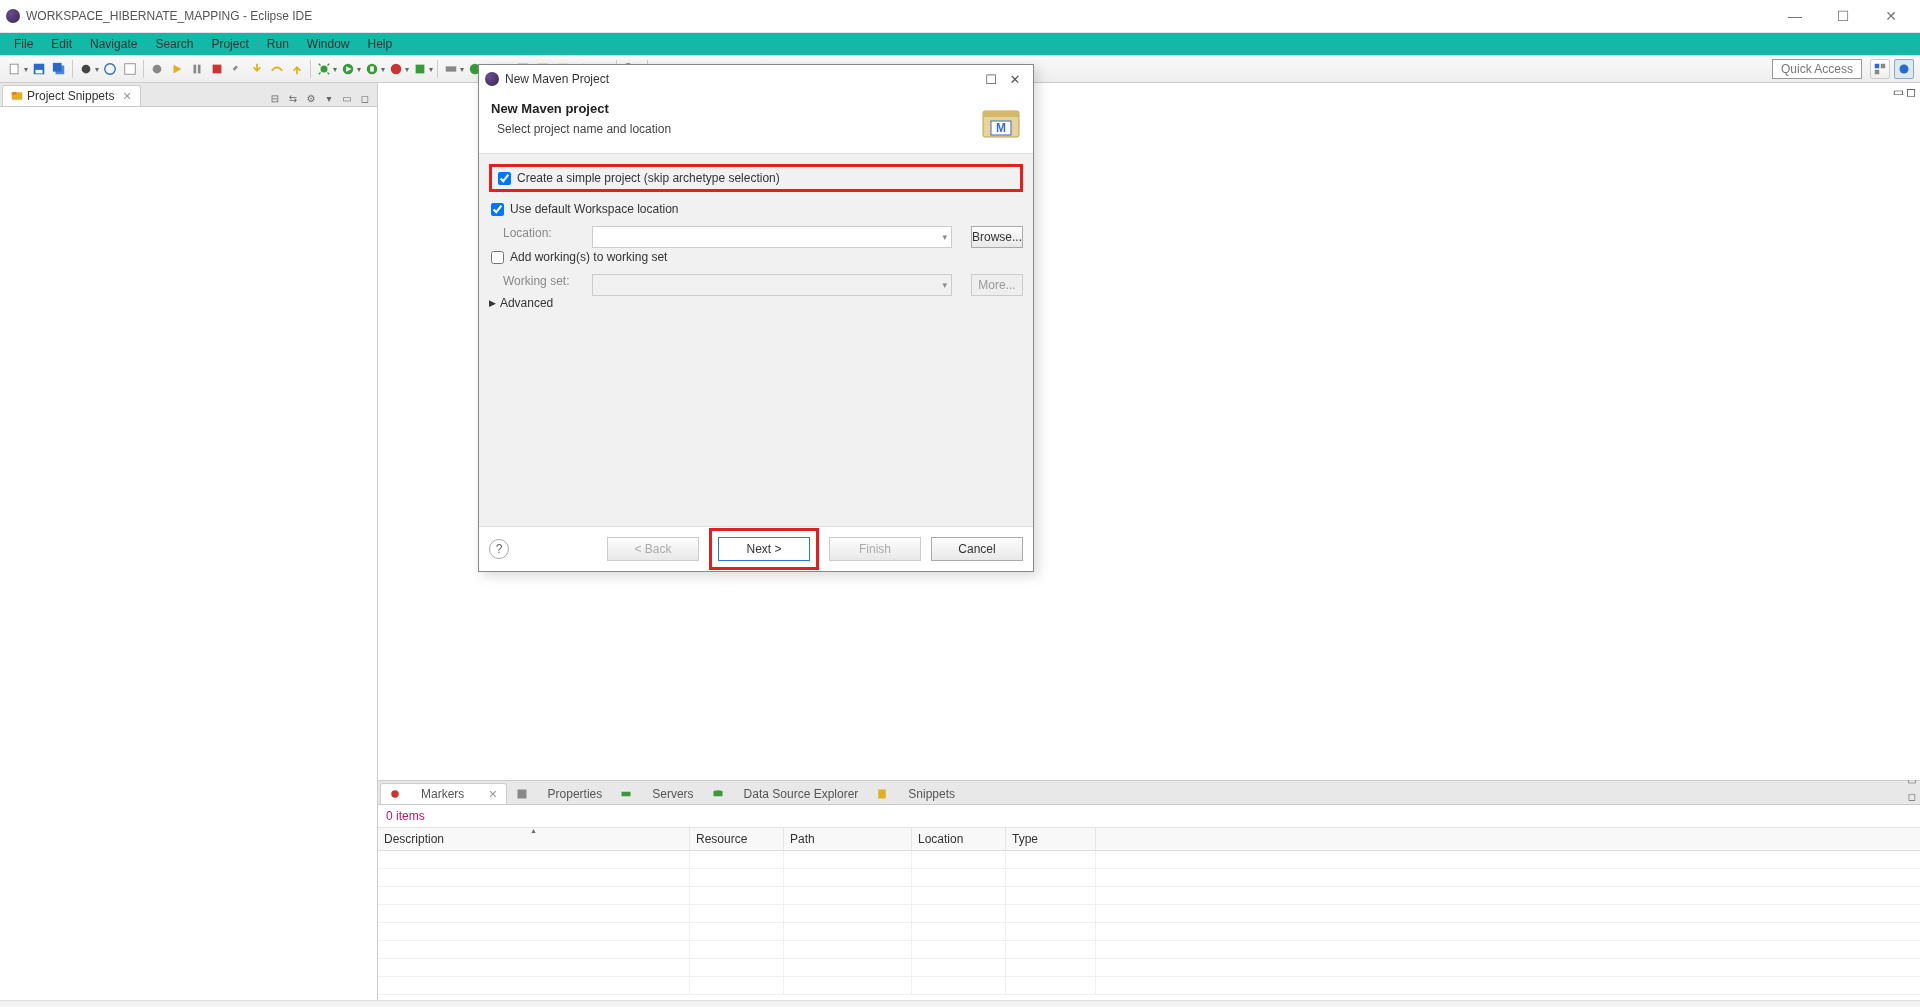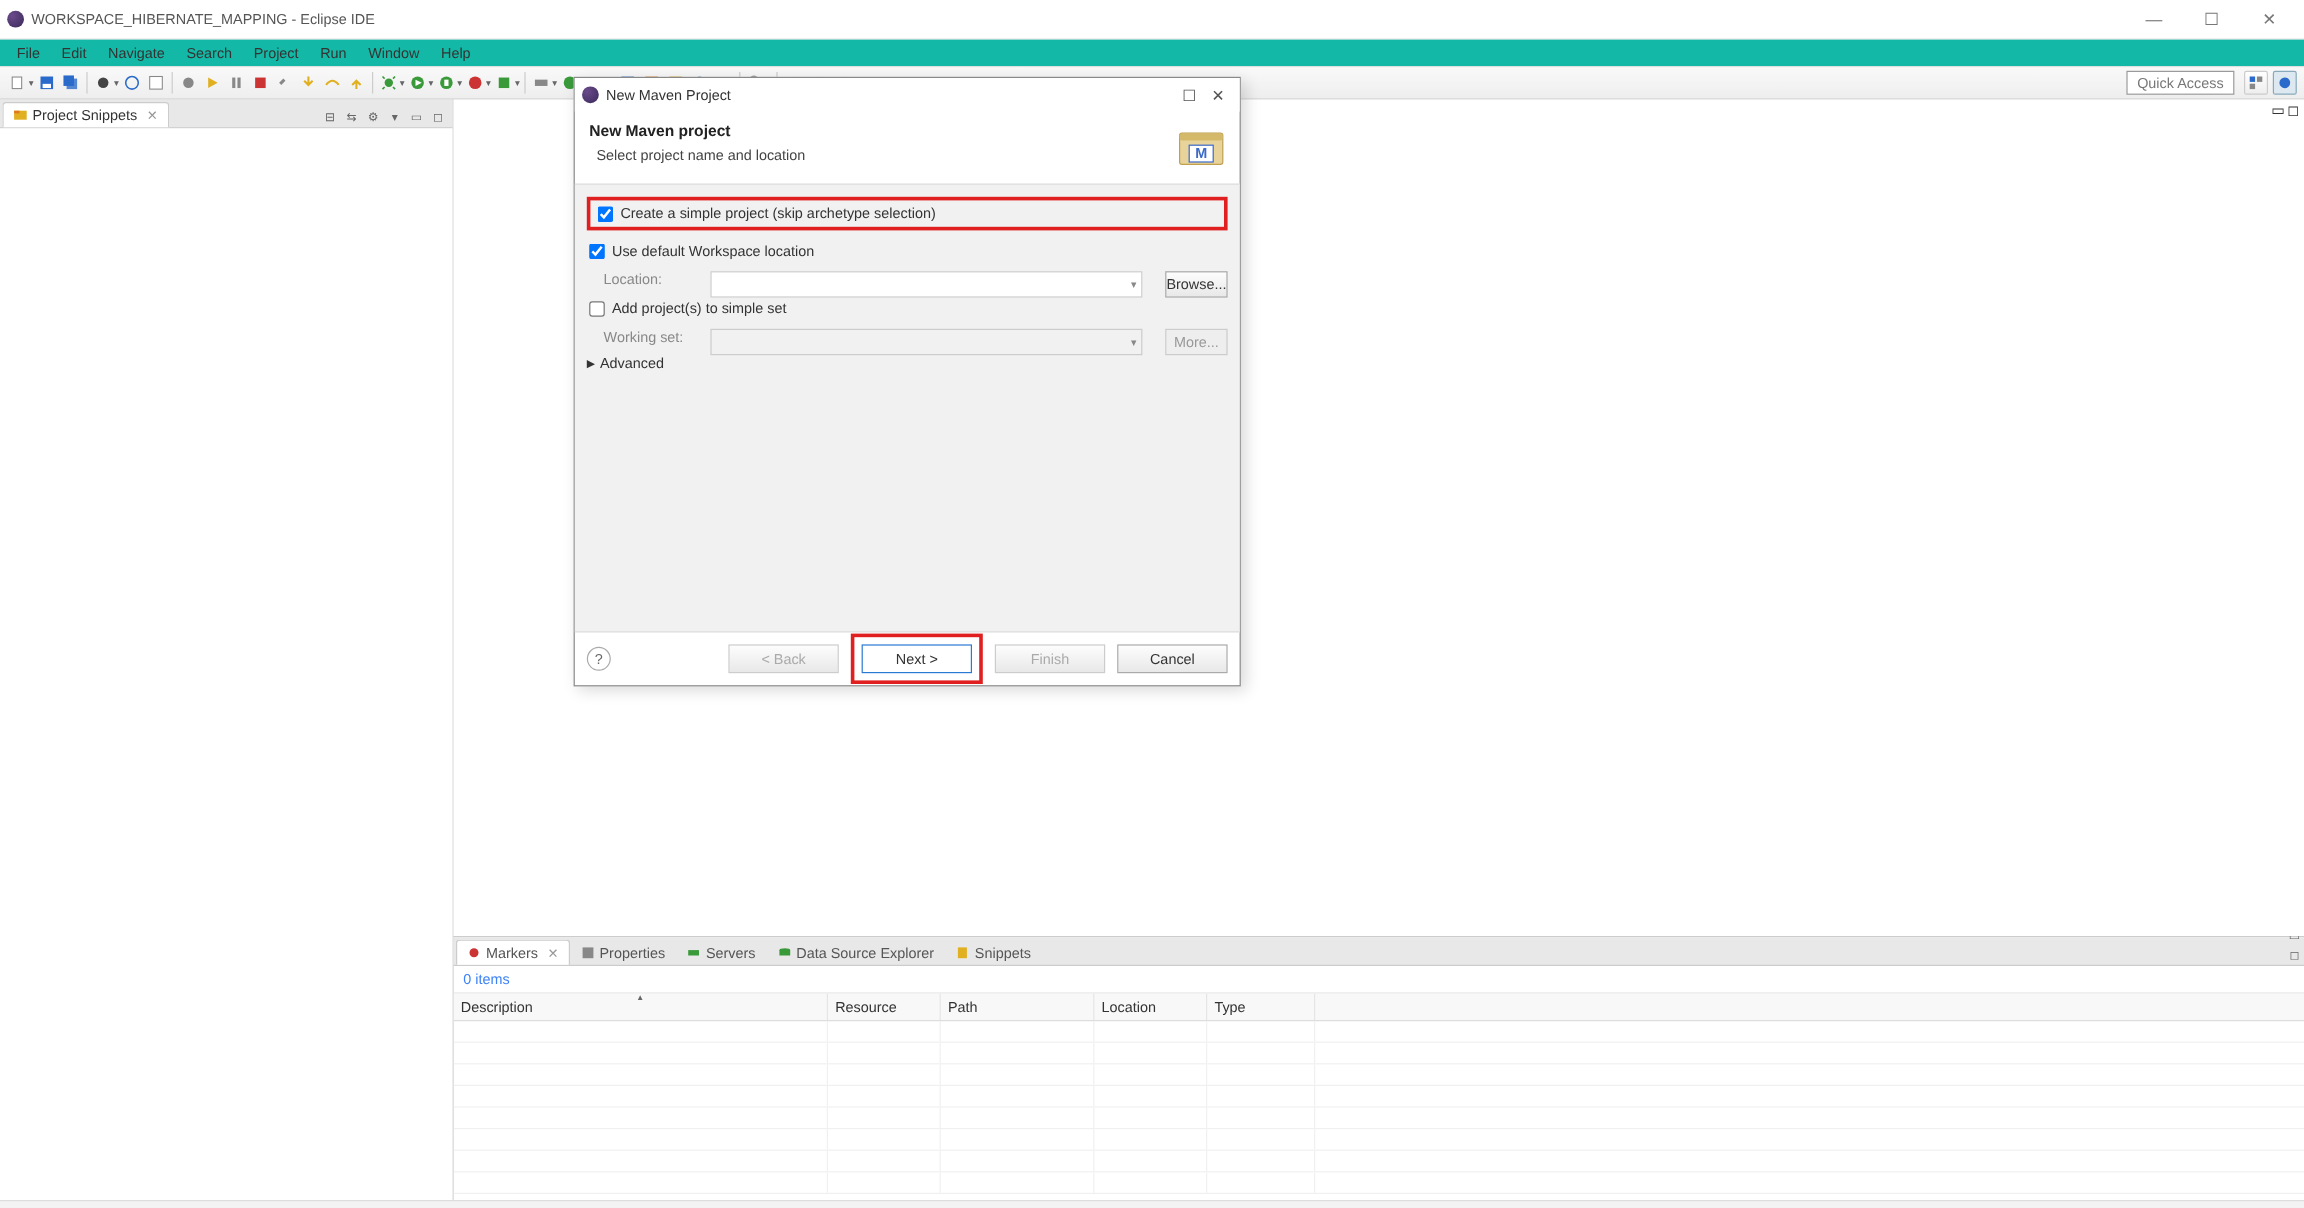--- a/index.html
+++ b/index.html
@@ -42,24 +42,24 @@
 .panel-body { flex: 1; background: #fff; }
 
 
 .editor-area { flex: 1; display: flex; flex-direction: column; }
 .editor-top { flex: 1; background: #fff; position: relative; }
 .editor-top .editor-controls { position: absolute; top: 2px; right: 4px; display: flex; gap: 2px; }
 
 
 .bottom-panel { height: 220px; border-top: 1px solid #ccc; display: flex; flex-direction: column; }
 .bottom-tab-row { height: 24px; background: #e8e8e8; border-bottom: 1px solid #ccc; display: flex; align-items: flex-end; padding-left: 2px; }
-.bottom-tab { padding: 3px 8px; display: flex; align-items: center; gap: 4px; border: 1px solid transparent; border-bottom: none; border-radius: 3px 3px 0 0; color: #555; cursor: default; }
+.bottom-tab { padding: 3px 8px; display: flex; align-items: center; gap: 20px; border: 1px solid transparent; border-bottom: none; border-radius: 3px 3px 0 0; color: #555; cursor: default; }
 .bottom-tab.active { background: #fff; border-color: #ccc; }
 .bottom-tab .tab-close { color: #999; margin-left: 4px; font-size: 11px; }
-.items-count { padding: 4px 8px; color: #3b82f6; border-bottom: 1px solid #e5e5e5; }
+.items-count { padding: 4px 8px; color: #be185d; border-bottom: 1px solid #e5e5e5; }
 .markers-table { flex: 1; overflow: auto; }
 .markers-header { display: flex; border-bottom: 1px solid #ddd; background: #f8f8f8; }
 .markers-header .col { padding: 4px 6px; border-right: 1px solid #e5e5e5; color: #333; font-weight: normal; }
 .col-desc { width: 312px; position: relative; }
 .col-res { width: 94px; }
 .col-path { width: 128px; }
 .col-loc { width: 94px; }
 .col-type { width: 90px; }
 .sort-indicator { font-size: 8px; color: #666; position: absolute; left: 50%; top: -2px; transform: translateX(-50%); }
 .markers-rows .row { display: flex; height: 18px; border-bottom: 1px solid #f0f0f0; }
@@ -530,21 +530,21 @@
     </div>
     <div class="dlg-indented">
       <span class="field-label">Location:</span>
       <div class="field-input">
           <span class="combo-arrow">▾</span>
         </div>
       <button class="btn-small">Browse...</button>
     </div>
     <div class="dlg-row">
       <input type="checkbox" style="">
-      <span class="dlg-label">Add project(s) to simple set</span>
+      <span class="dlg-label">Add working(s) to working set</span>
     </div>
     <div class="dlg-indented">
       <span class="field-label">Working set:</span>
       <div class="field-input disabled">
           <span class="combo-arrow">▾</span>
         </div>
       <button class="btn-small disabled">More...</button>
     </div>
     <div class="advanced-row">
       <span class="disclosure">▶</span>

